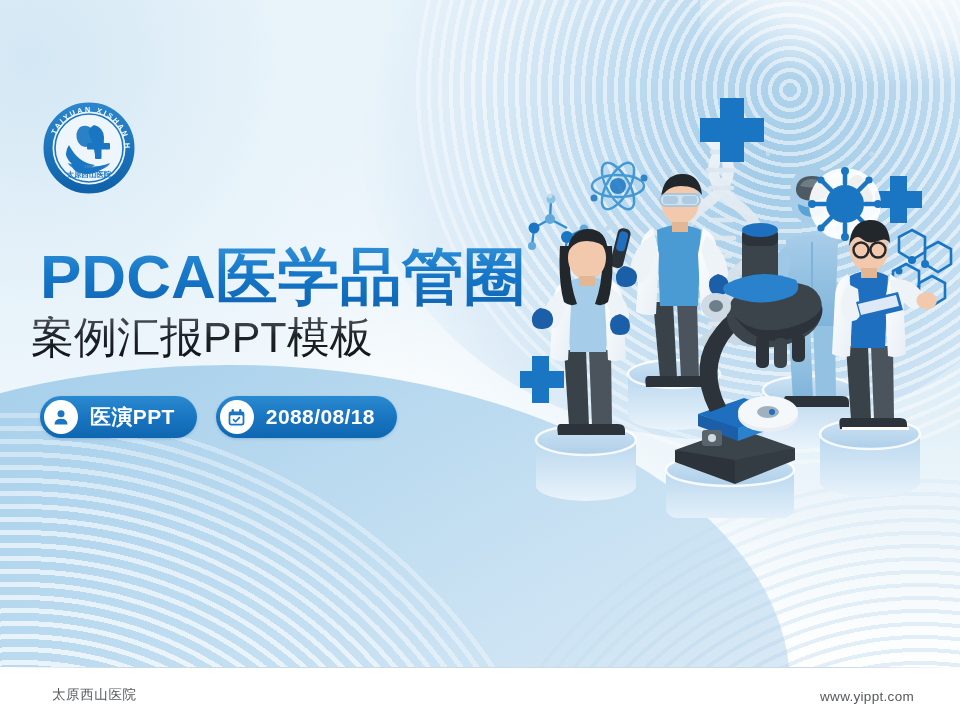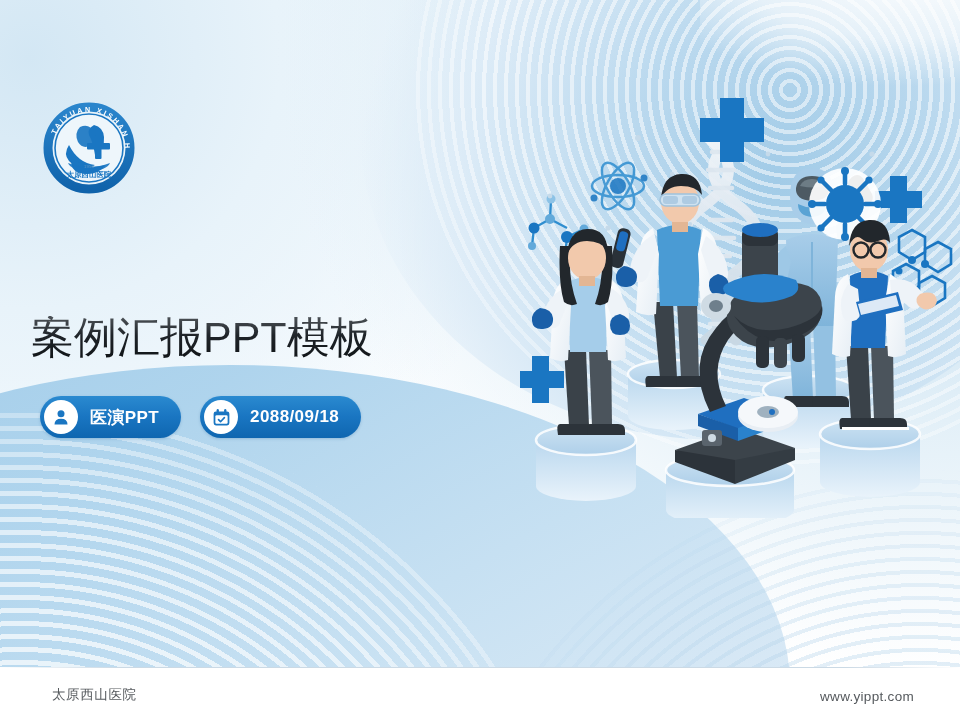--- a/index.html
+++ b/index.html
@@ -127,21 +127,21 @@
     box-shadow:0 1px 3px rgba(18,80,140,.22);
   }
   .badge .bicon{
     width:34px;height:34px;border-radius:50%;
     background:#ffffff;
     display:flex;align-items:center;justify-content:center;
     flex:0 0 auto;
     margin-right:12px;
   }
   .badge .btext{
-    color:#ffffff;font-size:17px;font-weight:700;
+    color:#ffffff;font-size:21px;font-weight:700;
     letter-spacing:.4px;white-space:nowrap;
     font-family:"Liberation Sans","DejaVu Sans",sans-serif;
   }
 
   
   .foot-left{
     position:absolute;left:52px;bottom:16px;
     font-size:13.5px;color:#55595d;letter-spacing:.6px;
   }
   .foot-right{
@@ -501,20 +501,21 @@
         <rect x="53" y="34" width="6.5" height="24" rx="1"></rect>
         <rect x="45" y="42" width="23" height="6.5" rx="1"></rect>
       </g>
 
       <path d="M26 62 q21 8 42 0 q-3 7 -21 9 q-18 -2 -21 -9 z" fill="#1a76c2" opacity=".9"></path>
       <text x="47" y="76" text-anchor="middle" font-size="7.4" font-family="'Liberation Sans','DejaVu Sans',sans-serif" fill="#1a76c2" font-weight="700">太原西山医院</text>
       <text x="47" y="67" text-anchor="middle" font-size="4.4" font-family="'Liberation Sans',sans-serif" fill="#5f97c4">1956</text>
     </svg>
   </div>
 
+  <div class="title-main">PDCA医学品管圈</div>
   <div class="title-sub">案例汇报PPT模板</div>
 
   <div class="badge-row">
 
     <div class="badge">
       <span class="bicon">
         <svg width="20" height="20" viewBox="0 0 24 24">
           <circle cx="12" cy="8" r="4.2" fill="#1a76c2"></circle>
           <path d="M4.2 21 q0 -7 7.8 -7 q7.8 0 7.8 7 z" fill="#1a76c2"></path>
         </svg>
@@ -525,21 +526,21 @@
     <div class="badge">
       <span class="bicon">
         <svg width="21" height="21" viewBox="0 0 24 24">
           <rect x="3" y="5" width="18" height="16" rx="2.6" fill="#1a76c2"></rect>
           <rect x="5" y="9.5" width="14" height="9.5" rx="1.4" fill="#ffffff"></rect>
           <rect x="6.4" y="2.4" width="2.6" height="5" rx="1.3" fill="#1a76c2"></rect>
           <rect x="15" y="2.4" width="2.6" height="5" rx="1.3" fill="#1a76c2"></rect>
           <path d="M8.6 14.4 l2.3 2.4 l4.4 -4.6" fill="none" stroke="#1a76c2" stroke-width="1.9" stroke-linecap="round" stroke-linejoin="round"></path>
         </svg>
       </span>
-      <span class="btext">2088/09/18</span>
+      <span class="btext">2088/08/18</span>
     </div>
 
   </div>
 
   <div class="footer-band"></div>
   <div class="foot-left">太原西山医院</div>
   <div class="foot-right">www.yippt.com</div>
 
 </div>
 

